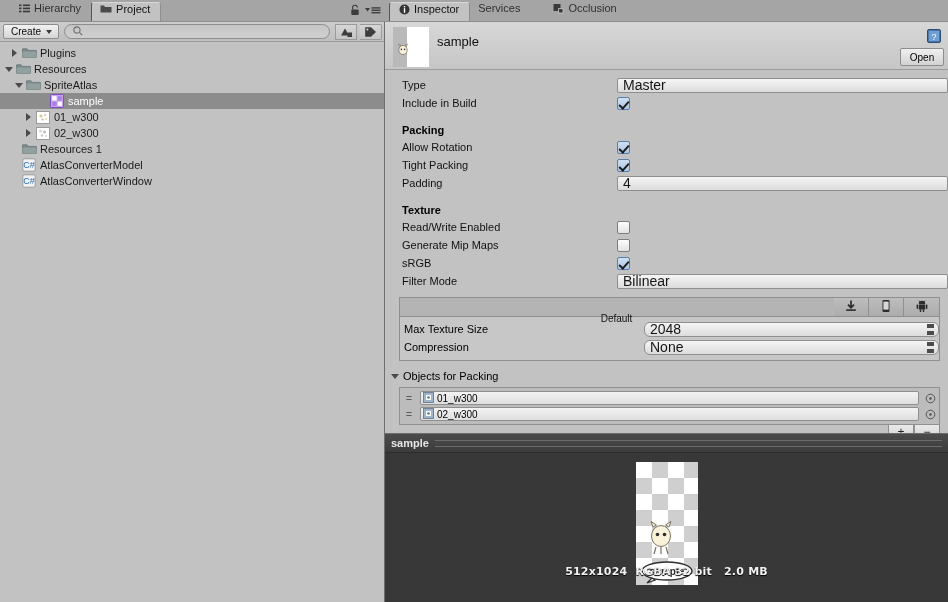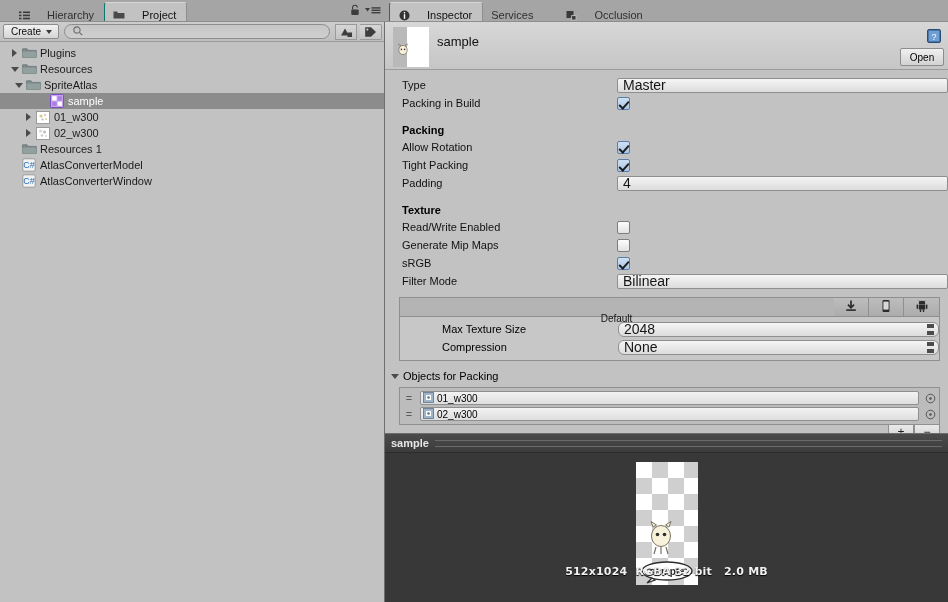--- a/index.html
+++ b/index.html
@@ -23,21 +23,21 @@
   }
   .tabbar {
     height: 21px;
     background: #a5a5a5;
     display: flex; align-items: flex-end;
     position: relative;
     padding-left: 10px;
   }
   .tab {
     height: 19px;
-    display: flex; align-items: flex-end; gap: 17px;
+    display: flex; align-items: flex-start; gap: 4px;
     padding: 0 10px 0 8px;
     font-size: 11px;
     color: #303030;
     background: transparent;
     border: none;
     position: relative;
     white-space: nowrap;
   }
   .tab.active {
     background: #c2c2c2;
@@ -243,21 +243,21 @@
     border-right: 1px solid #8f8f8f;
     background: linear-gradient(#bdbdbd,#acacac);
     font-size: 10px;
   }
   .plat-tab.active { background: linear-gradient(#f2f2f2,#dcdcdc); color: #111; margin-top: 20px; }
   .plat-tab.def { flex: 1; }
   .plat-tab.icon { width: 35px; }
   .plat-tab:last-child { border-right: none; }
   .plat-rows { padding: 3px 0 4px 0; }
   .plat-row { height: 18px; display: flex; align-items: center; padding-left: 4px; }
-  .plat-row .lbl { width: 176px; flex: none; font-size: 11px; margin-left: 38px; }
+  .plat-row .lbl { width: 240px; flex: none; font-size: 11px; }
   .stepper {
     position: absolute; right: 2px; top: 1px;
     width: 9px; height: 11px;
     display: flex; flex-direction: column; justify-content: space-between;
   }
   .stepper i { display: block; width: 7px; height: 4px; background: #4c4c4c; }
 
   
   .ofp-head {
     display: flex; align-items: center; gap: 4px;
@@ -433,21 +433,21 @@
             </span>
           <span class="ticon">
             <svg width="15" height="12" viewBox="0 0 15 12">
                 <path d="M0.6 1.8 L5 1.8 L6.2 3.4 L14.4 3.4 L14.4 10.3 L0.6 10.3 Z" fill="#7f8c8c" stroke="#5f6b6b" stroke-width="0.7"></path>
                 <rect x="0.6" y="4.6" width="13.8" height="5.7" fill="#93a0a0"></rect>
               </svg>
           </span>
           <span class="tlabel">Plugins</span>
         </div>
 
-        <div class="tree-row" style="padding-left:8px">
+        <div class="tree-row" style="padding-left:2px">
           <span class="tw">
               <i class="tri-down"></i>
             </span>
           <span class="ticon">
             <svg width="15" height="12" viewBox="0 0 15 12">
                 <path d="M0.6 1.8 L5 1.8 L6.2 3.4 L14.4 3.4 L14.4 10.3 L0.6 10.3 Z" fill="#7f8c8c" stroke="#5f6b6b" stroke-width="0.7"></path>
                 <rect x="0.6" y="4.6" width="13.8" height="5.7" fill="#93a0a0"></rect>
               </svg>
           </span>
           <span class="tlabel">Resources</span>
@@ -606,21 +606,21 @@
       <div class="props">
 
         <div class="row">
           <span class="lbl">Type</span>
           <div class="unity-field field-wide">
             <span>Master</span>
           </div>
         </div>
 
         <div class="row">
-          <span class="lbl">Packing in Build</span>
+          <span class="lbl">Include in Build</span>
           <div class="cbox on"></div>
         </div>
 
         <div class="spacer6"></div>
         <div class="row section-head">
           <span>Packing</span>
         </div>
 
         <div class="row">
           <span class="lbl">Allow Rotation</span>

